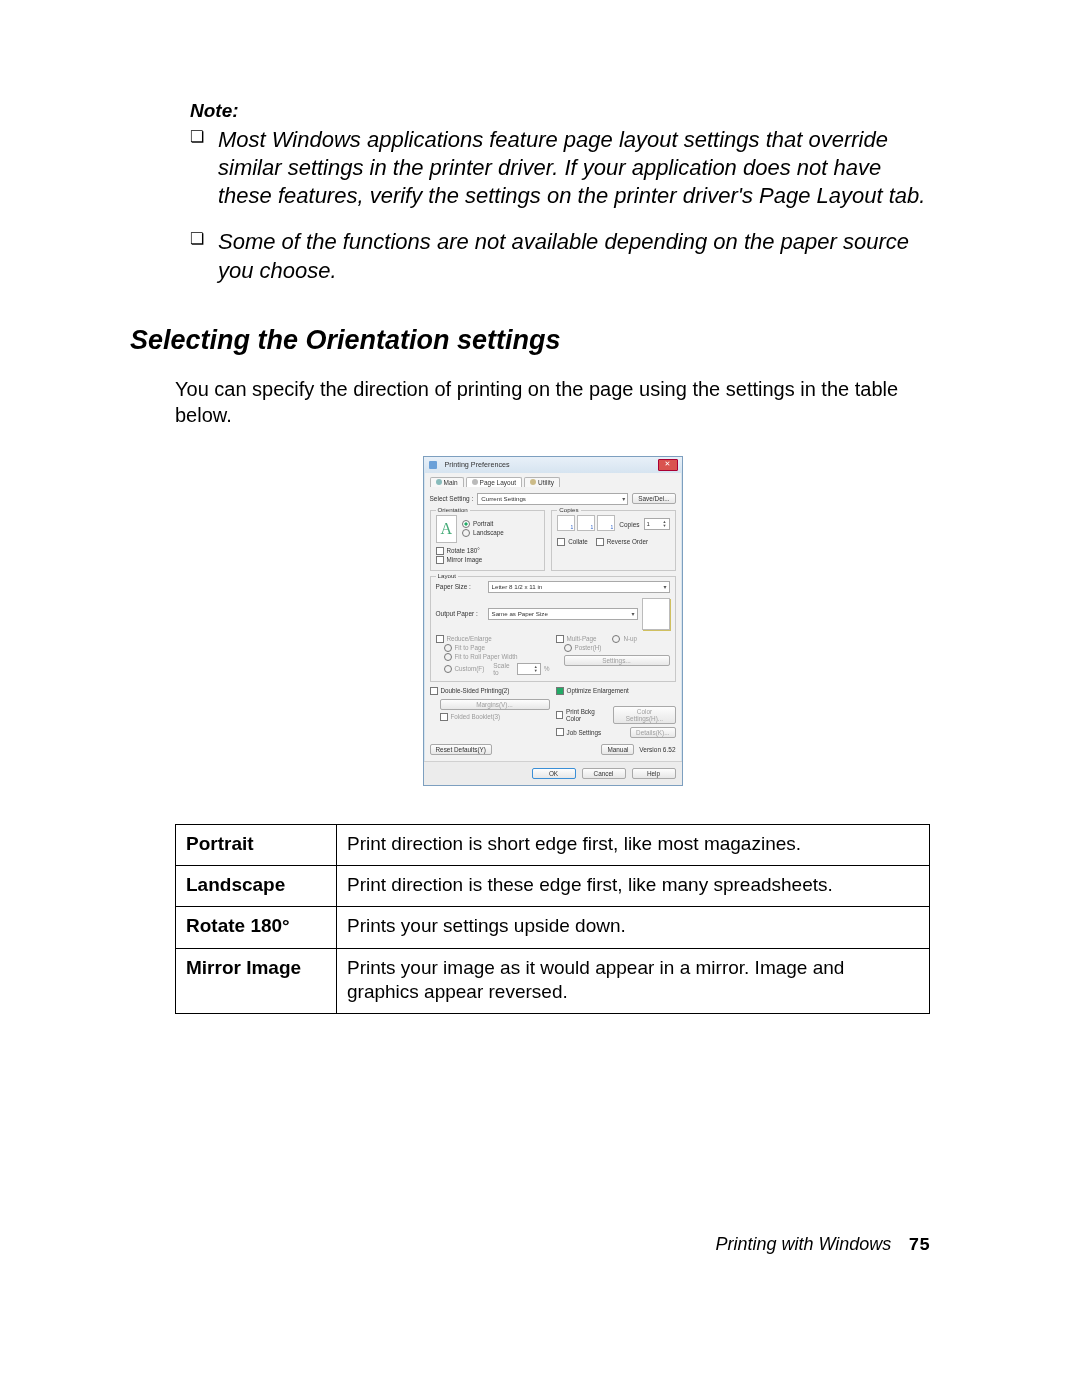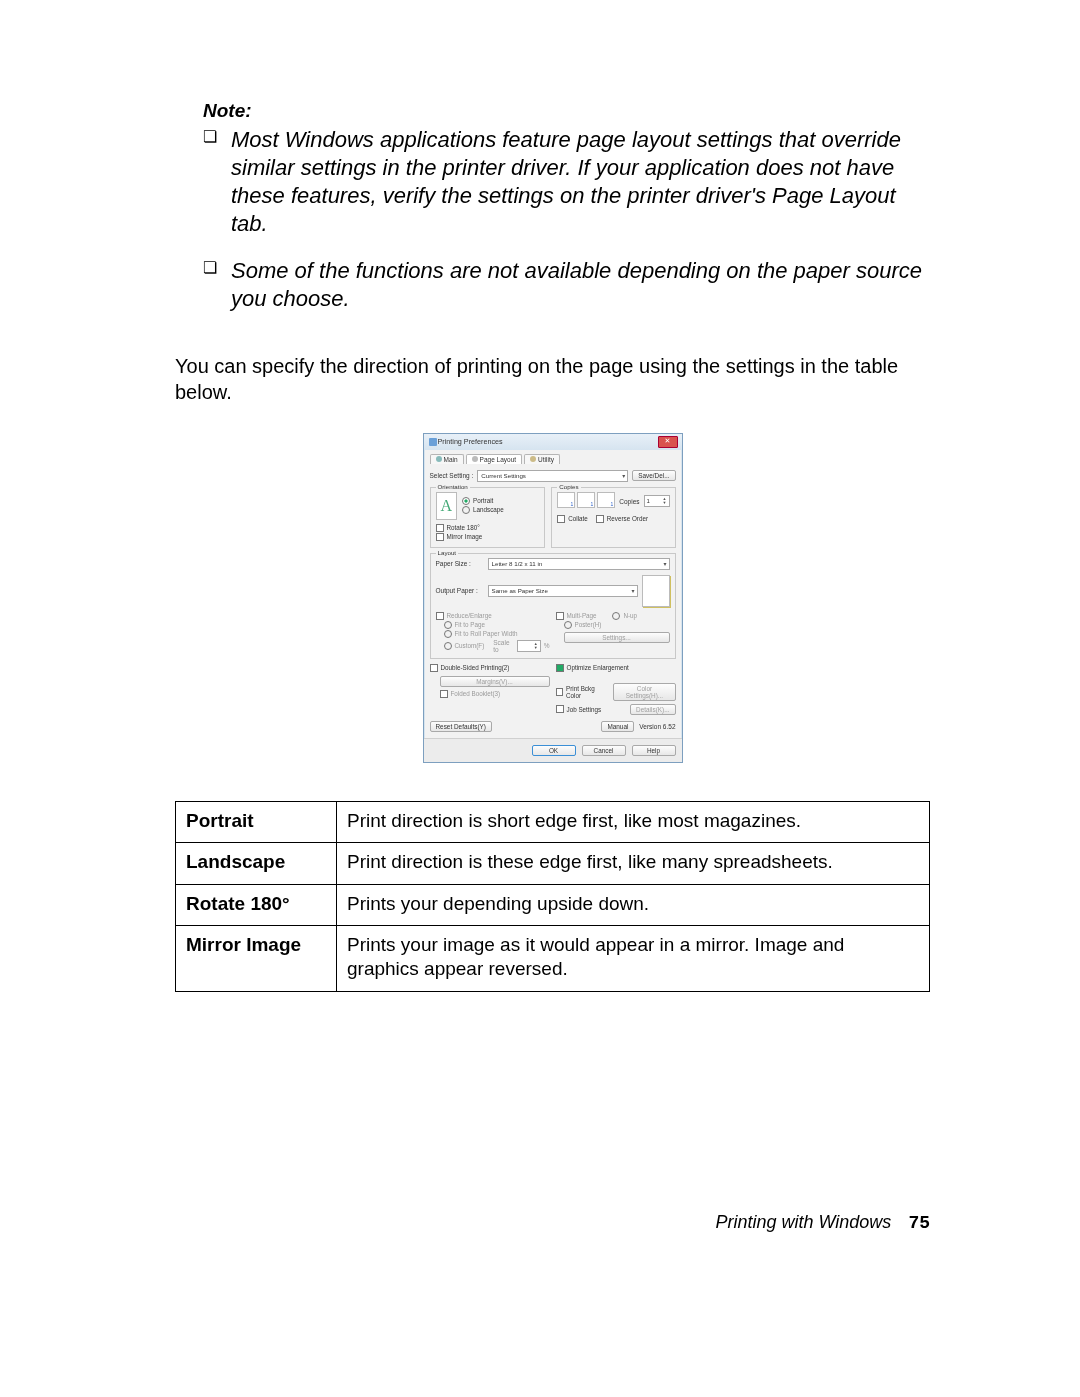--- a/index.html
+++ b/index.html
@@ -7,21 +7,21 @@
     padding: 0;
     background: #fff;
     font-family: "Helvetica Neue", Arial, sans-serif;
     color: #000;
     width: 1080px;
   }
   .page {
     padding: 100px 150px 60px 175px;
   }
   .note-block {
-    margin-left: 28px;
+    margin-left: 15px;
     margin-bottom: 40px;
   }
   .note-label {
     font-family: Arial, sans-serif;
     font-weight: bold;
     font-style: italic;
     font-size: 19px;
     margin-bottom: 4px;
   }
   .note-list {
@@ -73,21 +73,21 @@
     box-shadow: 0 0 0 1px #d7e4ee inset;
   }
   .dlg-title {
     display: flex;
     align-items: center;
     justify-content: space-between;
     background: linear-gradient(#e8f0f8,#d6e4f0);
     padding: 2px 4px 2px 5px;
     font-size: 7.2px;
   }
-  .dlg-title-left { display:flex; align-items:center; gap:1px; }
+  .dlg-title-left { display:flex; align-items:center; gap:8px; }
   .dlg-title-icon { width:8px; height:8px; background:#6aa0d8; border-radius:1px; }
   .dlg-close { width:18px; height:10px; background:#d9534f; border:1px solid #a03; border-radius:1px; color:#fff; font-size:7px; text-align:center; line-height:8px; }
   .dlg-body { padding: 4px 6px 6px 6px; }
   .tabs { display:flex; gap:2px; margin-bottom:6px; }
   .tab { border:1px solid #b5b5b5; background:#f7f7f7; padding:1px 5px; border-bottom:none; border-radius:2px 2px 0 0; display:flex; align-items:center; gap:2px; }
   .tab.active { background:#fff; }
   .tab-ico { width:6px; height:6px; background:#8bb; border-radius:50%; }
   .row { display:flex; align-items:center; gap:4px; margin-bottom:5px; }
   .small-label { font-size:6.5px; }
   .dropdown { border:1px solid #a9a9a9; background:#fff; height:10px; line-height:10px; padding:0 3px; font-size:6.2px; position:relative; }
@@ -153,20 +153,21 @@
 <div class="page">
 
   <div class="note-block">
     <div class="note-label">Note:</div>
     <ul class="note-list">
       <li>Most Windows applications feature page layout settings that override similar settings in the printer driver. If your application does not have these features, verify the settings on the printer driver's Page Layout tab.</li>
       <li>Some of the functions are not available depending on the paper source you choose.</li>
     </ul>
   </div>
 
+  <h2 class="section-heading" style="margin-left:-45px">Selecting the Orientation settings</h2>
 
   <p class="body-text">You can specify the direction of printing on the page using the settings in the table below.</p>
 
   <div class="screenshot-wrap">
     <div class="dlg">
       <div class="dlg-title">
         <div class="dlg-title-left">
           <span class="dlg-title-icon"></span>
           <span>Printing Preferences</span>
         </div>
@@ -348,21 +349,21 @@
         <tr>
       <td class="term">Portrait</td>
       <td>Print direction is short edge first, like most magazines.</td>
     </tr>
     <tr>
       <td class="term">Landscape</td>
       <td>Print direction is these edge first, like many spreadsheets.</td>
     </tr>
     <tr>
       <td class="term">Rotate 180°</td>
-      <td>Prints your depending upside down.</td>
+      <td>Prints your settings upside down.</td>
     </tr>
     <tr>
       <td class="term">Mirror Image</td>
       <td>Prints your image as it would appear in a mirror. Image and graphics appear reversed.</td>
     </tr>
   </tbody>
     </table>
 
   <div class="page-footer">
     <span>Printing with Windows</span>

